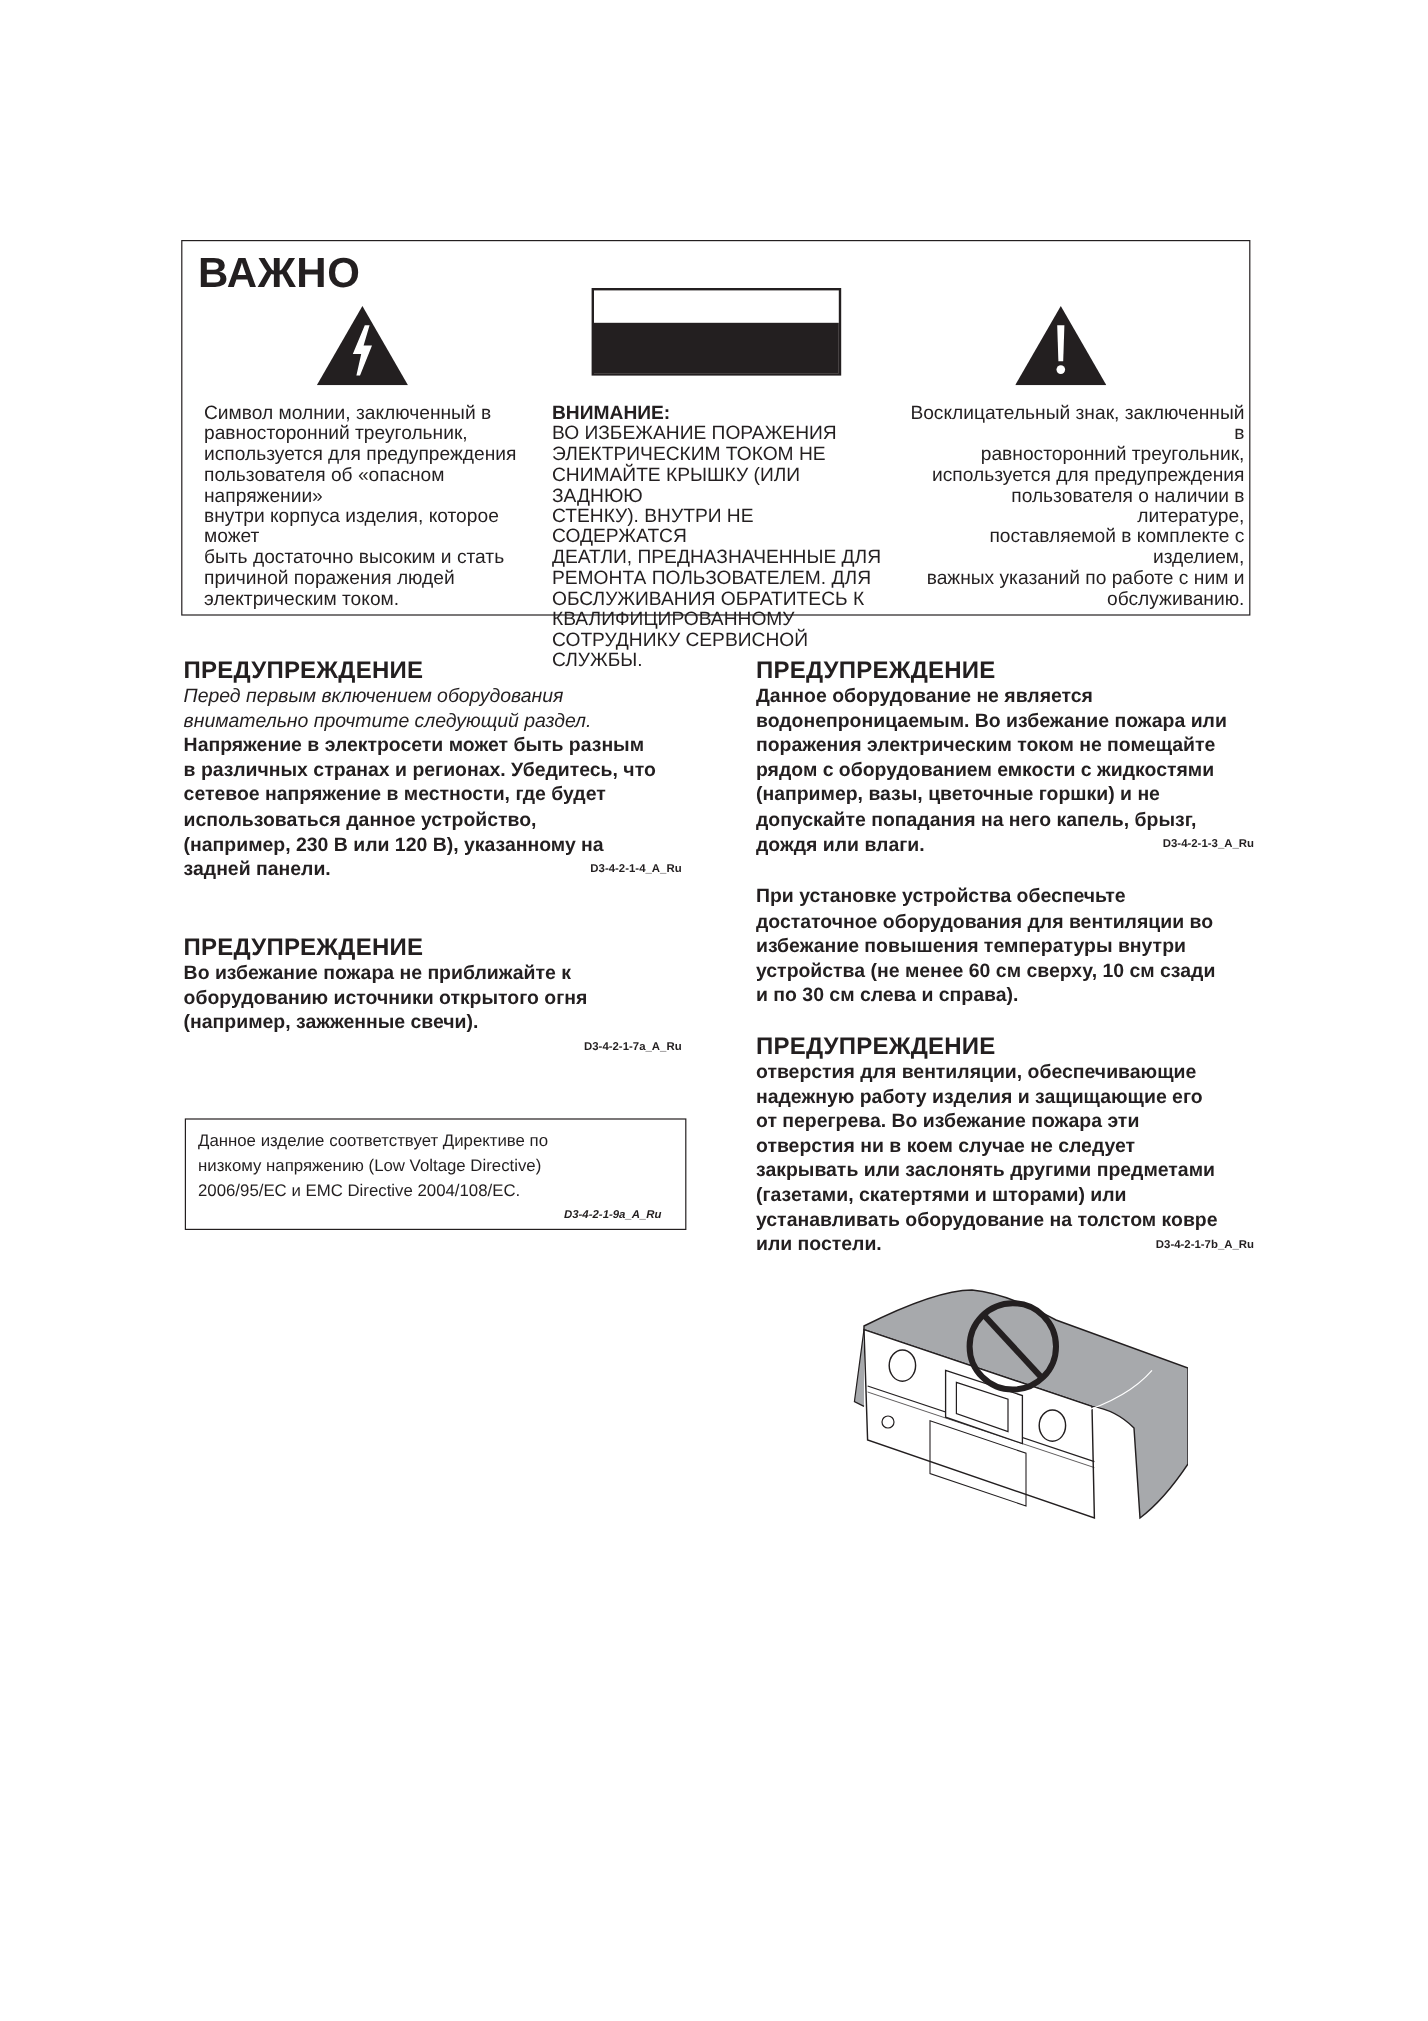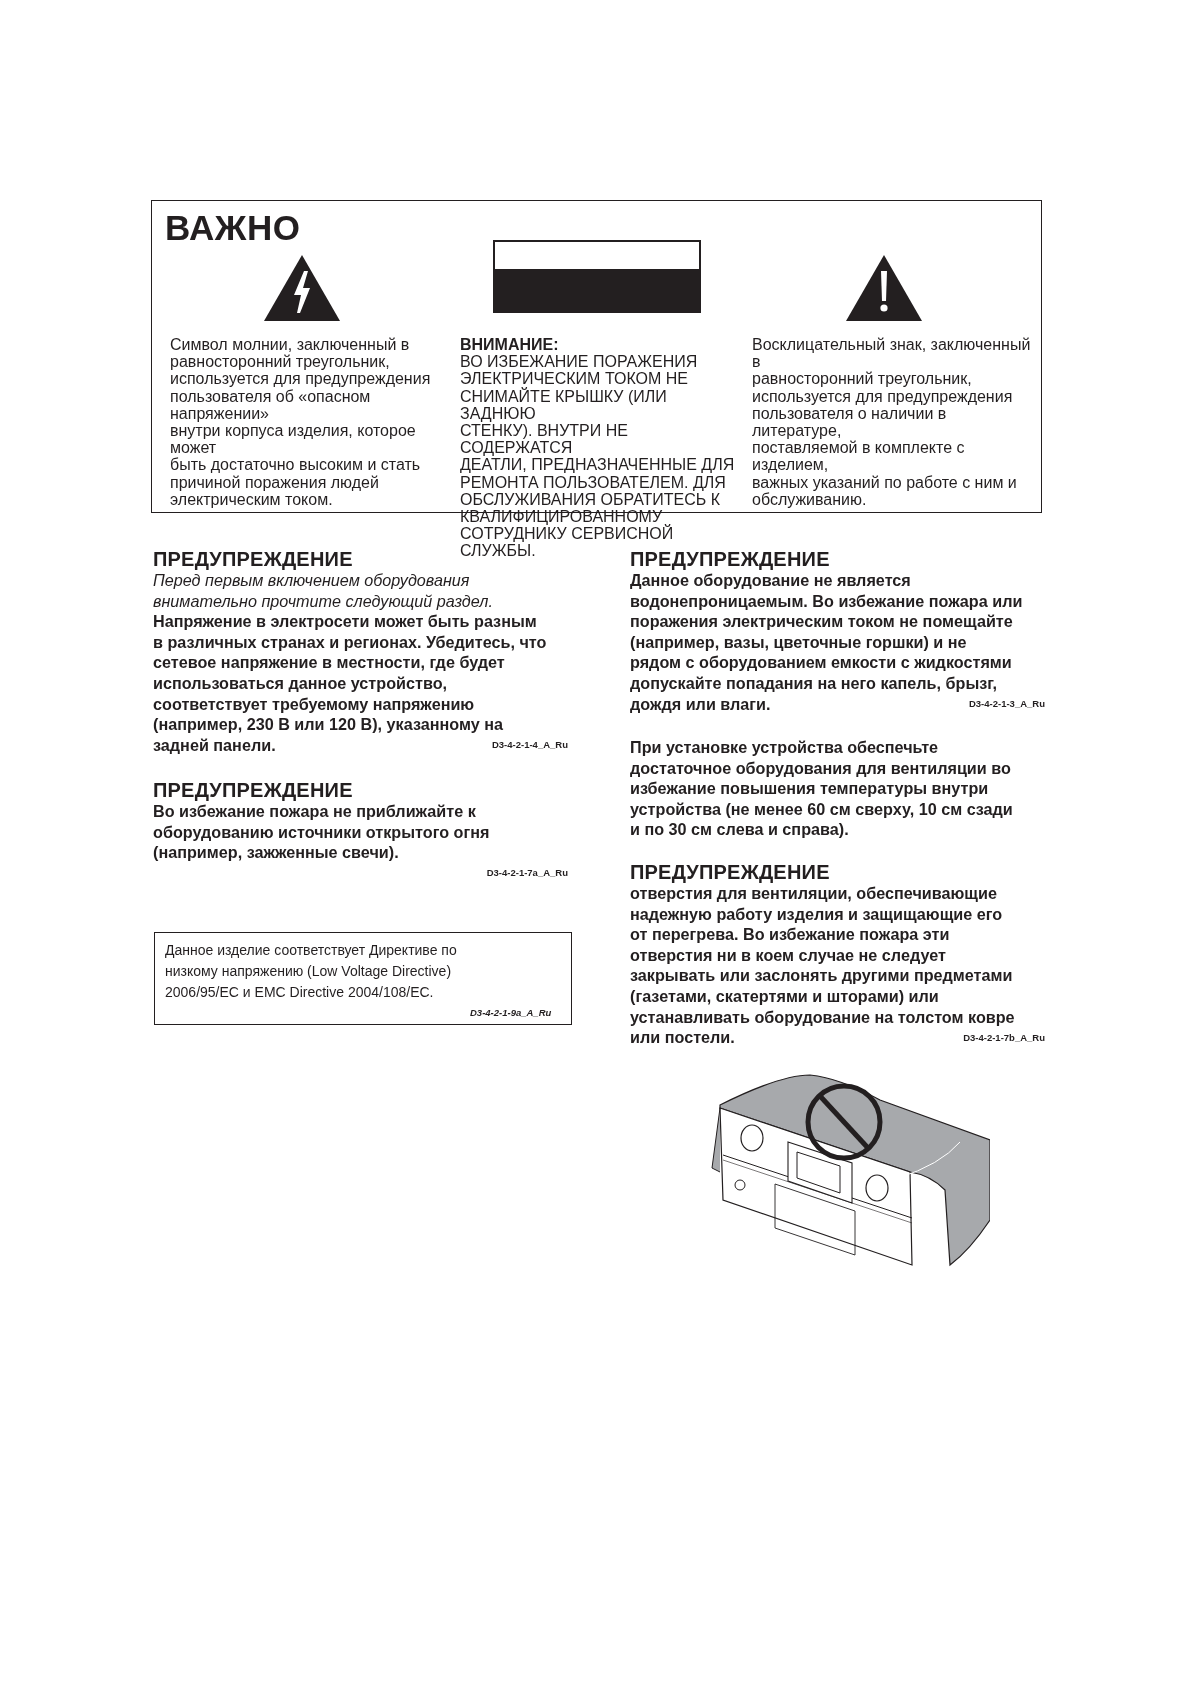--- a/index.html
+++ b/index.html
@@ -6,21 +6,21 @@
   body { width:1190px; height:1684px; position:relative; overflow:hidden; color:#231f20;
          font-family:"Liberation Sans", "DejaVu Sans", sans-serif; }
   .abs { position:absolute; }
 
   
   #important-box { left:151px; top:200px; width:891px; height:313px; border:1.5px solid #231f20; box-sizing:border-box; }
   #important-title { left:165px; top:208px; font-size:35px; font-weight:bold; letter-spacing:0.5px; }
   .sym-text { font-size:16px; line-height:17.2px; }
   #col1-text { left:170px; top:336px; width:270px; }
   #col2-text { left:460px; top:336px; width:280px; }
-  #col3-text { left:752px; top:336px; width:285px; }
+  #col3-text { left:752px; top:336px; width:285px;text-align:right; }
   #col2-text .strong { font-weight:bold; }
 
   #bolt-triangle { left:264px; top:255px; width:76px; height:66px; }
   #excl-triangle { left:846px; top:255px; width:76px; height:66px; }
   #caution-label { left:493px; top:240px; width:208px; height:73px; border:2px solid #231f20; box-sizing:border-box; background:#fff; }
   #caution-label .dark { position:absolute; left:0; right:0; bottom:0; height:42px; background:#231f20; }
 
   
   .sec-title { font-size:20px; font-weight:bold; line-height:22px; letter-spacing:0.2px; }
   .sec-body { font-size:16.2px; font-weight:bold; line-height:20.6px; }
@@ -95,21 +95,20 @@
 </div>
 
 <div id="left-sec1" class="abs">
   <p class="sec-title">ПРЕДУПРЕЖДЕНИЕ</p>
   <p class="sec-italic">Перед первым включением оборудования</p>
   <p class="sec-italic">внимательно прочтите следующий раздел.</p>
   <p class="sec-body">Напряжение в электросети может быть разным</p>
   <p class="sec-body">в различных странах и регионах. Убедитесь, что</p>
   <p class="sec-body">сетевое напряжение в местности, где будет</p>
   <p class="sec-body">использоваться данное устройство,</p>
-  <p class="sec-body">соответствует требуемому напряжению</p>
   <p class="sec-body">(например, 230 В или 120 В), указанному на</p>
   <p class="sec-body">задней панели.</p>
   <span class="code" style="right:5px; bottom:5px;">D3-4-2-1-4_A_Ru</span>
 </div>
 
 <div id="left-sec2" class="abs">
   <p class="sec-title">ПРЕДУПРЕЖДЕНИЕ</p>
   <p class="sec-body">Во избежание пожара не приближайте к</p>
   <p class="sec-body">оборудованию источники открытого огня</p>
   <p class="sec-body">(например, зажженные свечи).</p>
@@ -124,22 +123,22 @@
   <p>низкому напряжению (Low Voltage Directive)</p>
   <p>2006/95/EC и EMC Directive 2004/108/EC.</p>
 </div>
 <span class="code" style="left:470px; top:1007px;font-style:italic;">D3-4-2-1-9a_A_Ru</span>
 
 <div id="right-sec1" class="abs">
   <p class="sec-title">ПРЕДУПРЕЖДЕНИЕ</p>
   <p class="sec-body">Данное оборудование не является</p>
   <p class="sec-body">водонепроницаемым. Во избежание пожара или</p>
   <p class="sec-body">поражения электрическим током не помещайте</p>
+  <p class="sec-body">рядом с оборудованием емкости с жидкостями</p>
   <p class="sec-body">(например, вазы, цветочные горшки) и не</p>
-  <p class="sec-body">рядом с оборудованием емкости с жидкостями</p>
   <p class="sec-body">допускайте попадания на него капель, брызг,</p>
   <p class="sec-body">дождя или влаги.</p>
   <span class="code" style="right:5px; bottom:5px;">D3-4-2-1-3_A_Ru</span>
 </div>
 
 <div id="right-sec2" class="abs">
   <p class="sec-body">При установке устройства обеспечьте</p>
   <p class="sec-body">достаточное оборудования для вентиляции во</p>
   <p class="sec-body">избежание повышения температуры внутри</p>
   <p class="sec-body">устройства (не менее 60 см сверху, 10 см сзади</p>

